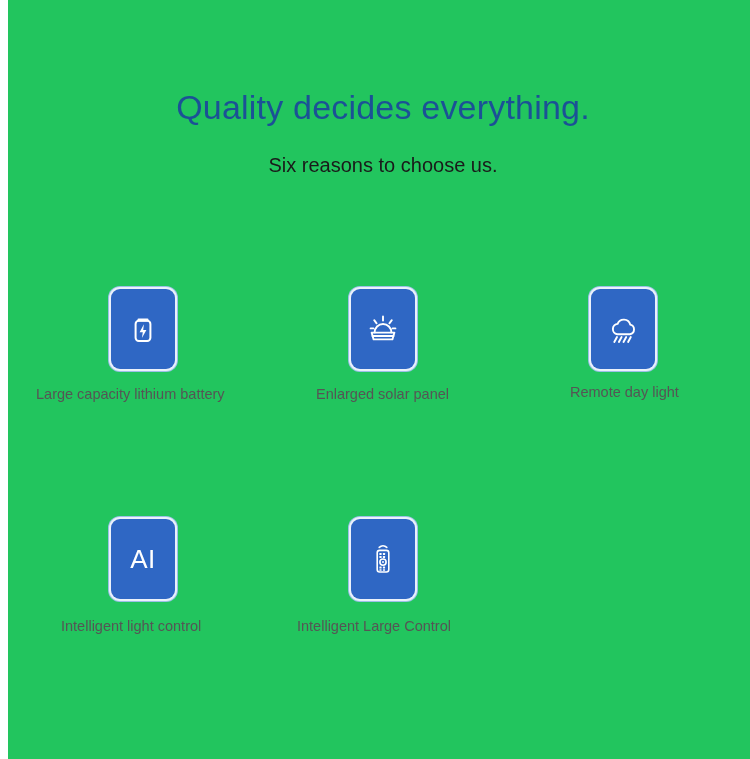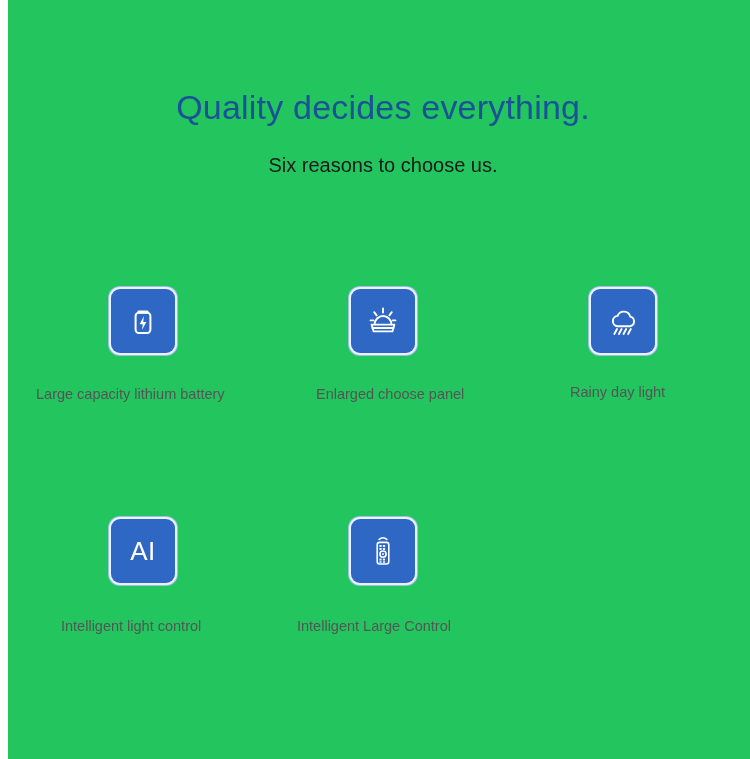--- a/index.html
+++ b/index.html
@@ -66,21 +66,21 @@
   }
   .feature-cell {
     width: 250px;
     position: relative;
   }
 
   .tile {
     position: absolute;
     top: 19px;
     width: 64px;
-    height: 64px;
+    height: 80px;
     border-radius: 9px;
     background: #2f67c4;
     box-shadow: 0 0 0 2px #eaf1fb, 0 0 0 3px #9dc0e8;
     display: flex;
     align-items: center;
     justify-content: center;
     box-sizing: border-box;
   }
   .tile svg { display: block; }
   .tile .ai-text {
@@ -157,37 +157,37 @@
               <line x1="5.6" y1="16.4" x2="8.4" y2="16.4"></line>
               <line x1="30.4" y1="16.4" x2="27.6" y2="16.4"></line>
 
               <path d="M9.6 20.4 A8.4 8.4 0 0 1 26.4 20.4" fill="none"></path>
 
               <path d="M6.6 20.6 L29.4 20.6 L27.4 27.4 L8.6 27.4 Z" fill="none" stroke-linejoin="round"></path>
               <line x1="7.5" y1="24.0" x2="28.5" y2="24.0"></line>
             </svg>
           </span>
         </div>
-        <div class="caption">Enlarged choose panel</div>
+        <div class="caption">Enlarged solar panel</div>
       </div>
 
       <div class="feature-cell cell-2">
         <div class="tile">
           <span>
             <svg width="36" height="34" viewBox="0 0 36 34" fill="none" stroke="#ffffff" stroke-width="1.9" stroke-linecap="round">
               <path d="M12.2 22.2 A5.2 5.2 0 0 1 12.6 11.9 A6.6 6.6 0 0 1 25.2 12.6
                        A4.9 4.9 0 0 1 25.0 22.2 Z" stroke-linejoin="round" fill="none"></path>
               <line x1="12.0" y1="25.0" x2="9.3" y2="30.0"></line>
               <line x1="16.6" y1="25.0" x2="13.9" y2="30.0"></line>
               <line x1="21.2" y1="25.0" x2="18.5" y2="30.0"></line>
               <line x1="25.8" y1="25.0" x2="23.1" y2="30.0"></line>
             </svg>
           </span>
         </div>
-        <div class="caption">Rainy day light</div>
+        <div class="caption">Remote day light</div>
       </div>
     </div>
 
     <div class="feature-row row-2">
 
       <div class="feature-cell cell-0">
         <div class="tile">
           <span class="ai-text">AI</span>
         </div>
         <div class="caption">Intelligent light control</div>

